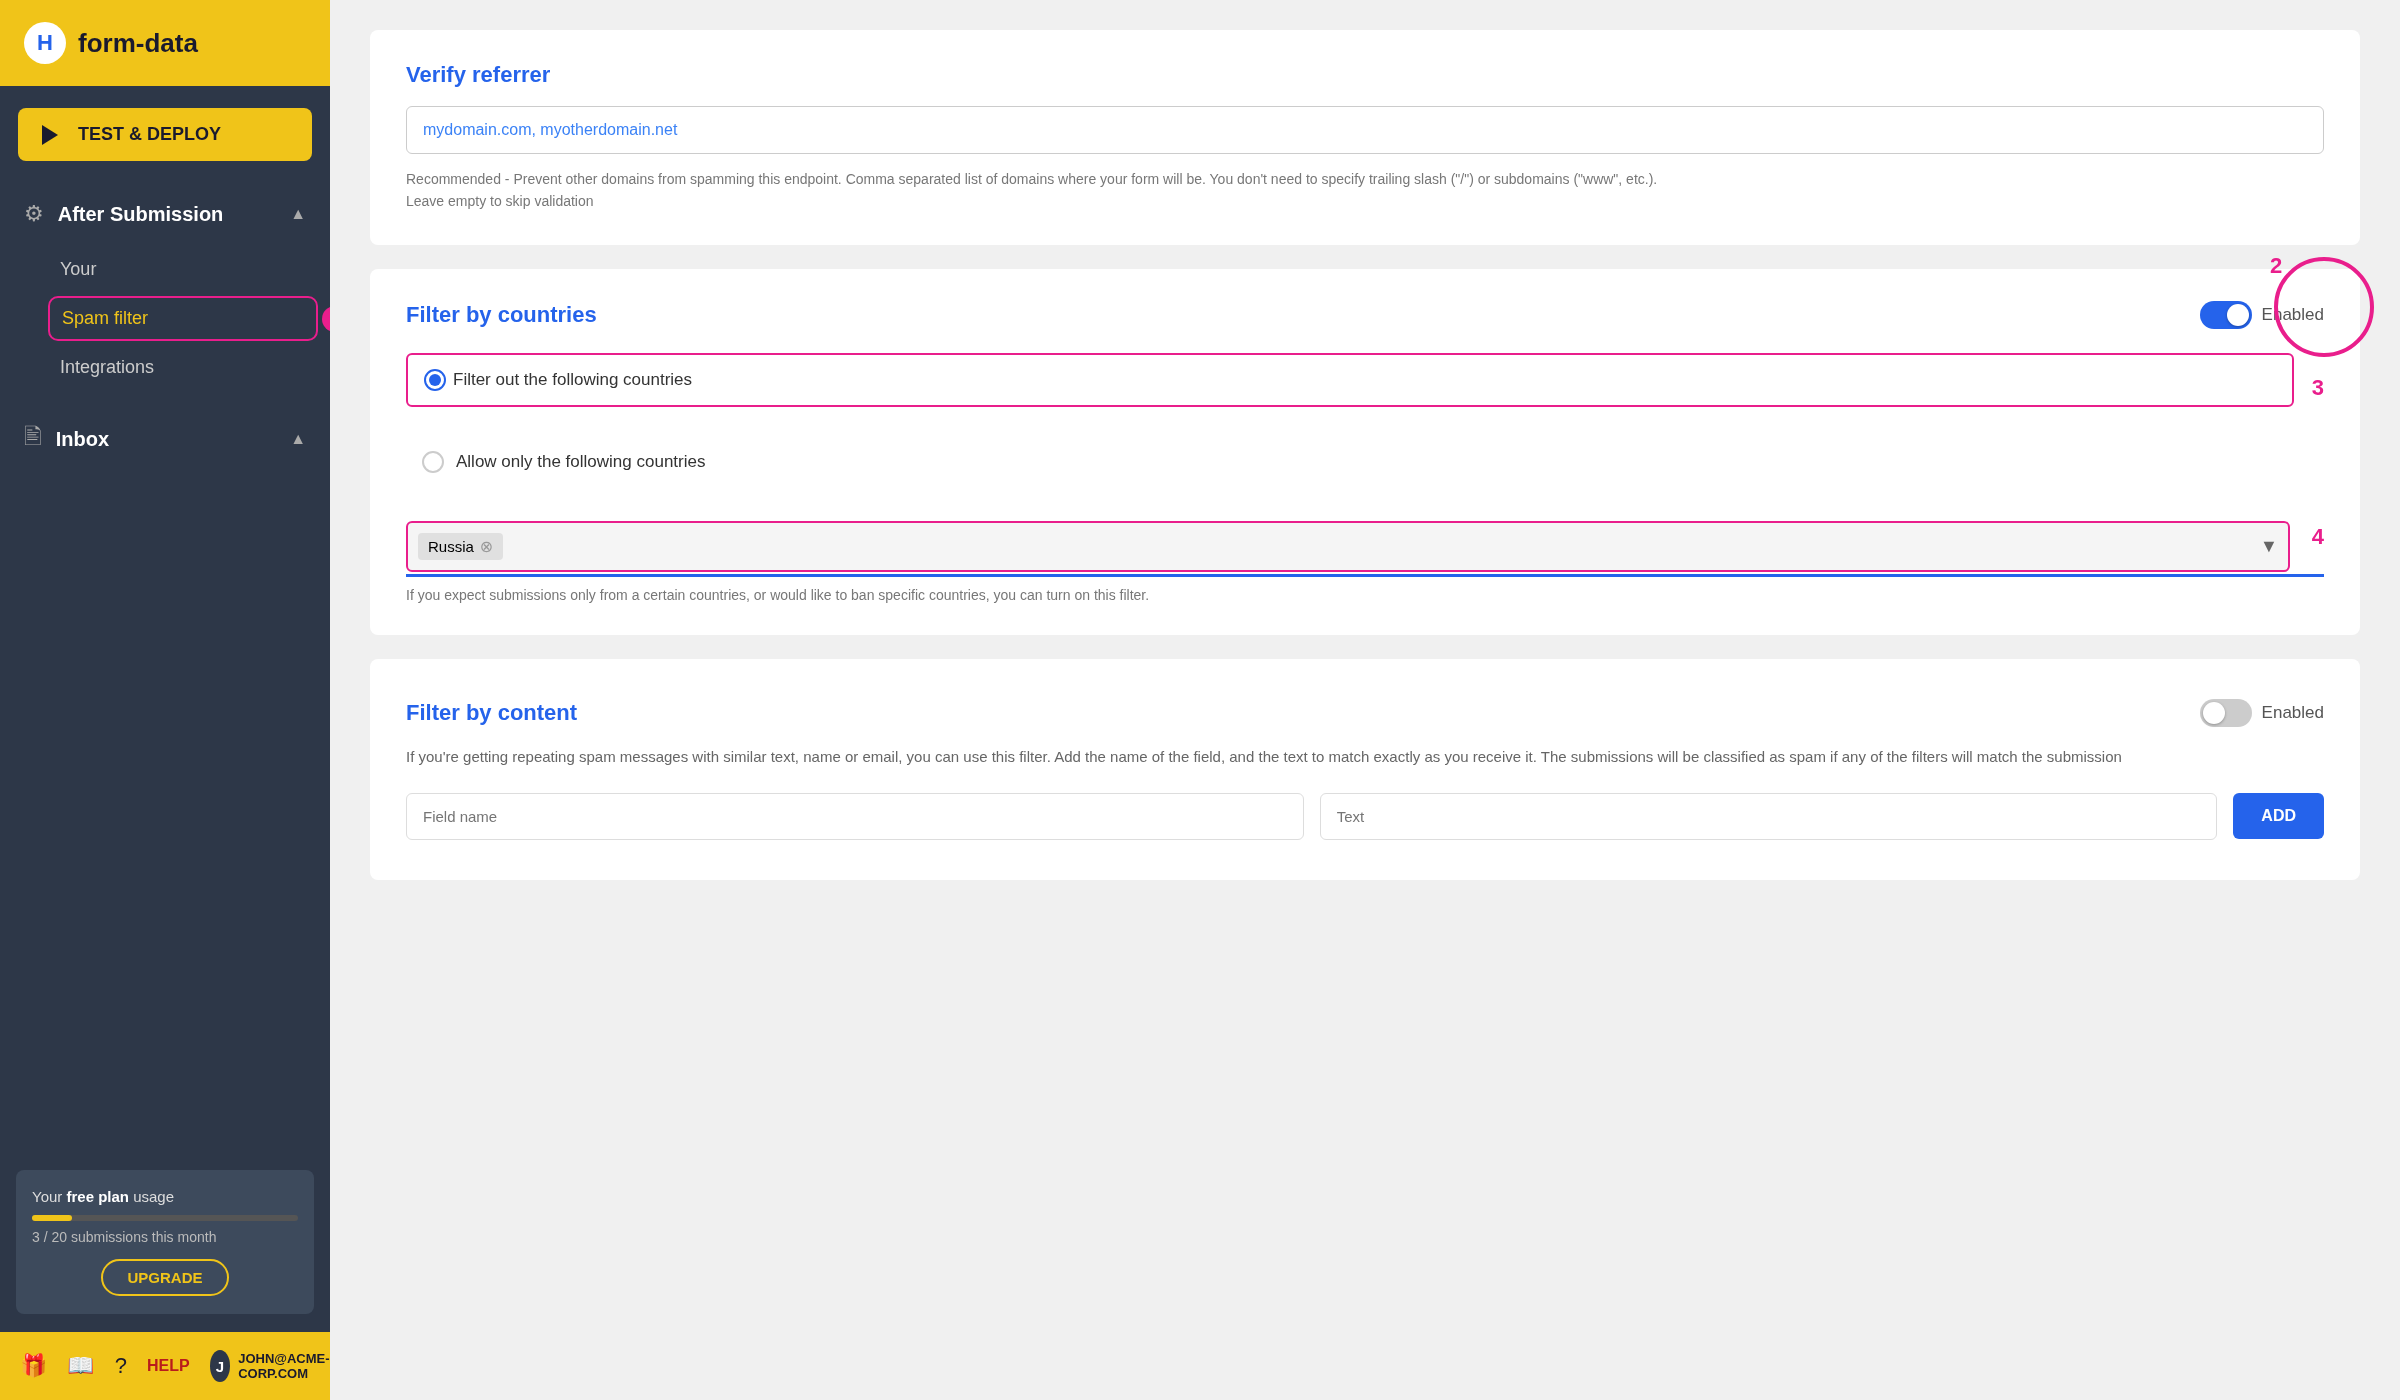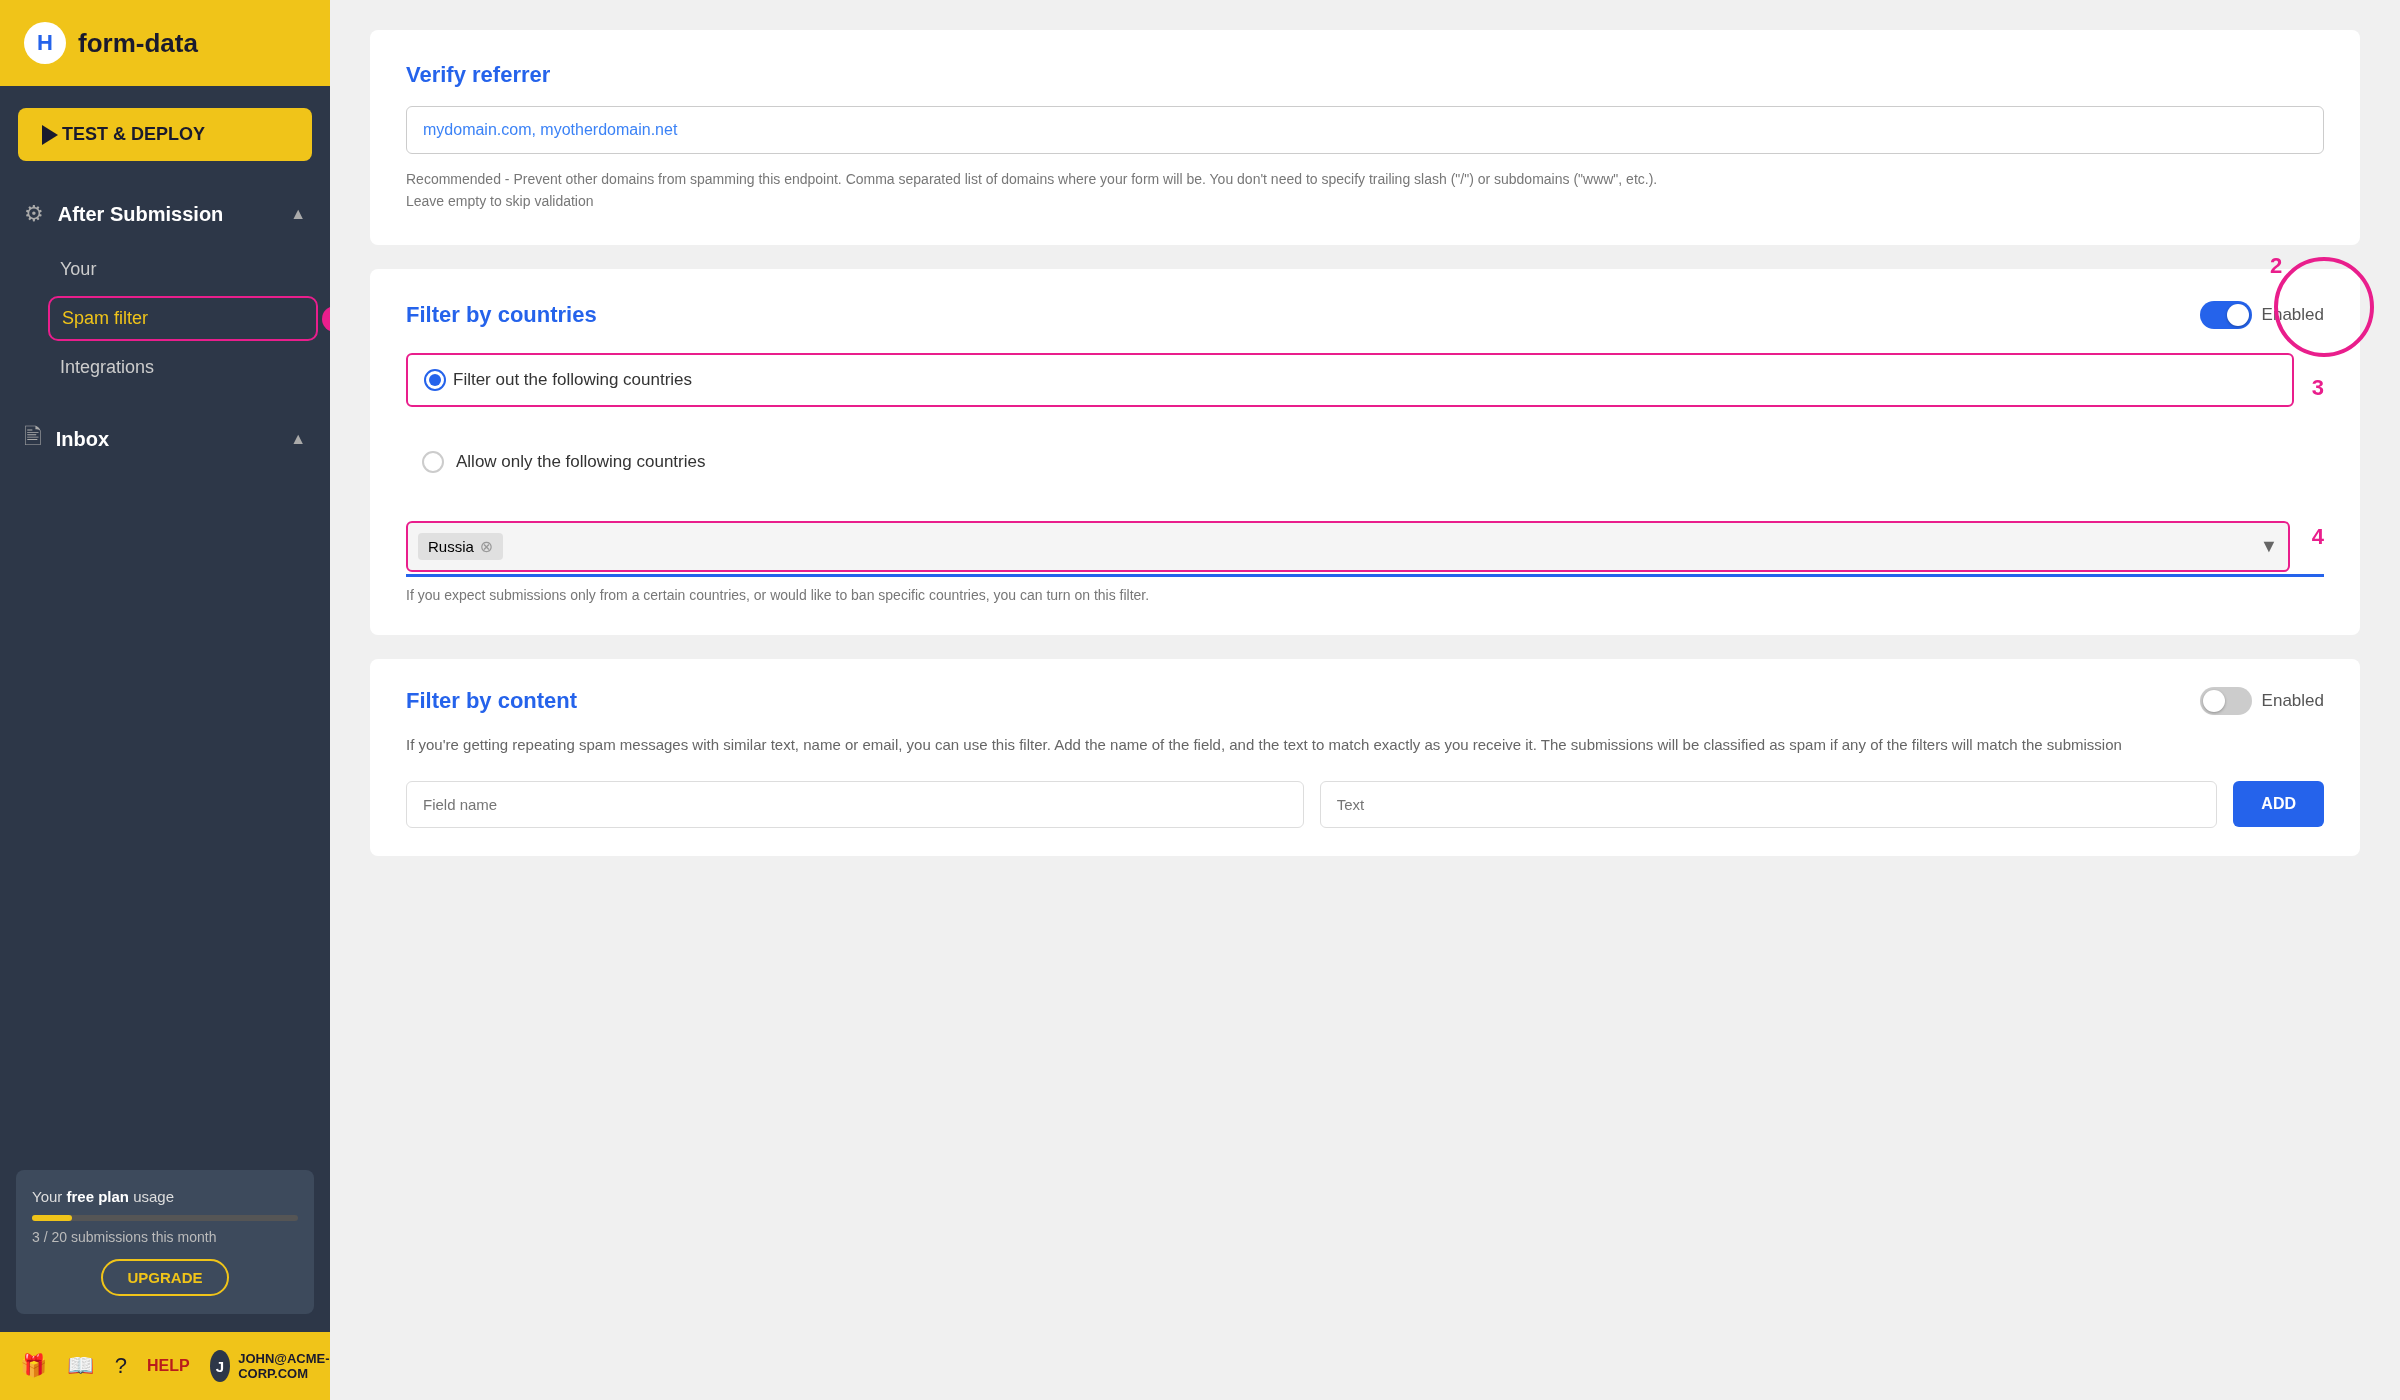--- a/index.html
+++ b/index.html
@@ -38,21 +38,21 @@
     }
 
     .deploy-btn {
       margin: 22px 18px;
       background: #f0c419;
       border: none;
       border-radius: 8px;
       padding: 16px 24px;
       display: flex;
       align-items: center;
-      gap: 4px;
+      gap: 20px;
       cursor: pointer;
       font-weight: 800;
       font-size: 18px;
       color: #1a1a2e;
     }
     .deploy-btn .play-icon {
       width: 0; height: 0;
       border-top: 10px solid transparent;
       border-bottom: 10px solid transparent;
       border-left: 16px solid #1a1a2e;
@@ -375,21 +375,21 @@
       height: 3px;
       background: #2563eb;
       width: 100%;
       margin-top: 2px;
     }
 
     
     .content-filter-card {
       background: #fff;
       border-radius: 8px;
-      padding: 28px 36px;
+      padding: 40px 36px;
       margin-bottom: 24px;
     }
     .content-filter-header {
       display: flex;
       align-items: center;
       justify-content: space-between;
       margin-bottom: 18px;
     }
     .content-filter-desc {
       font-size: 15px;

